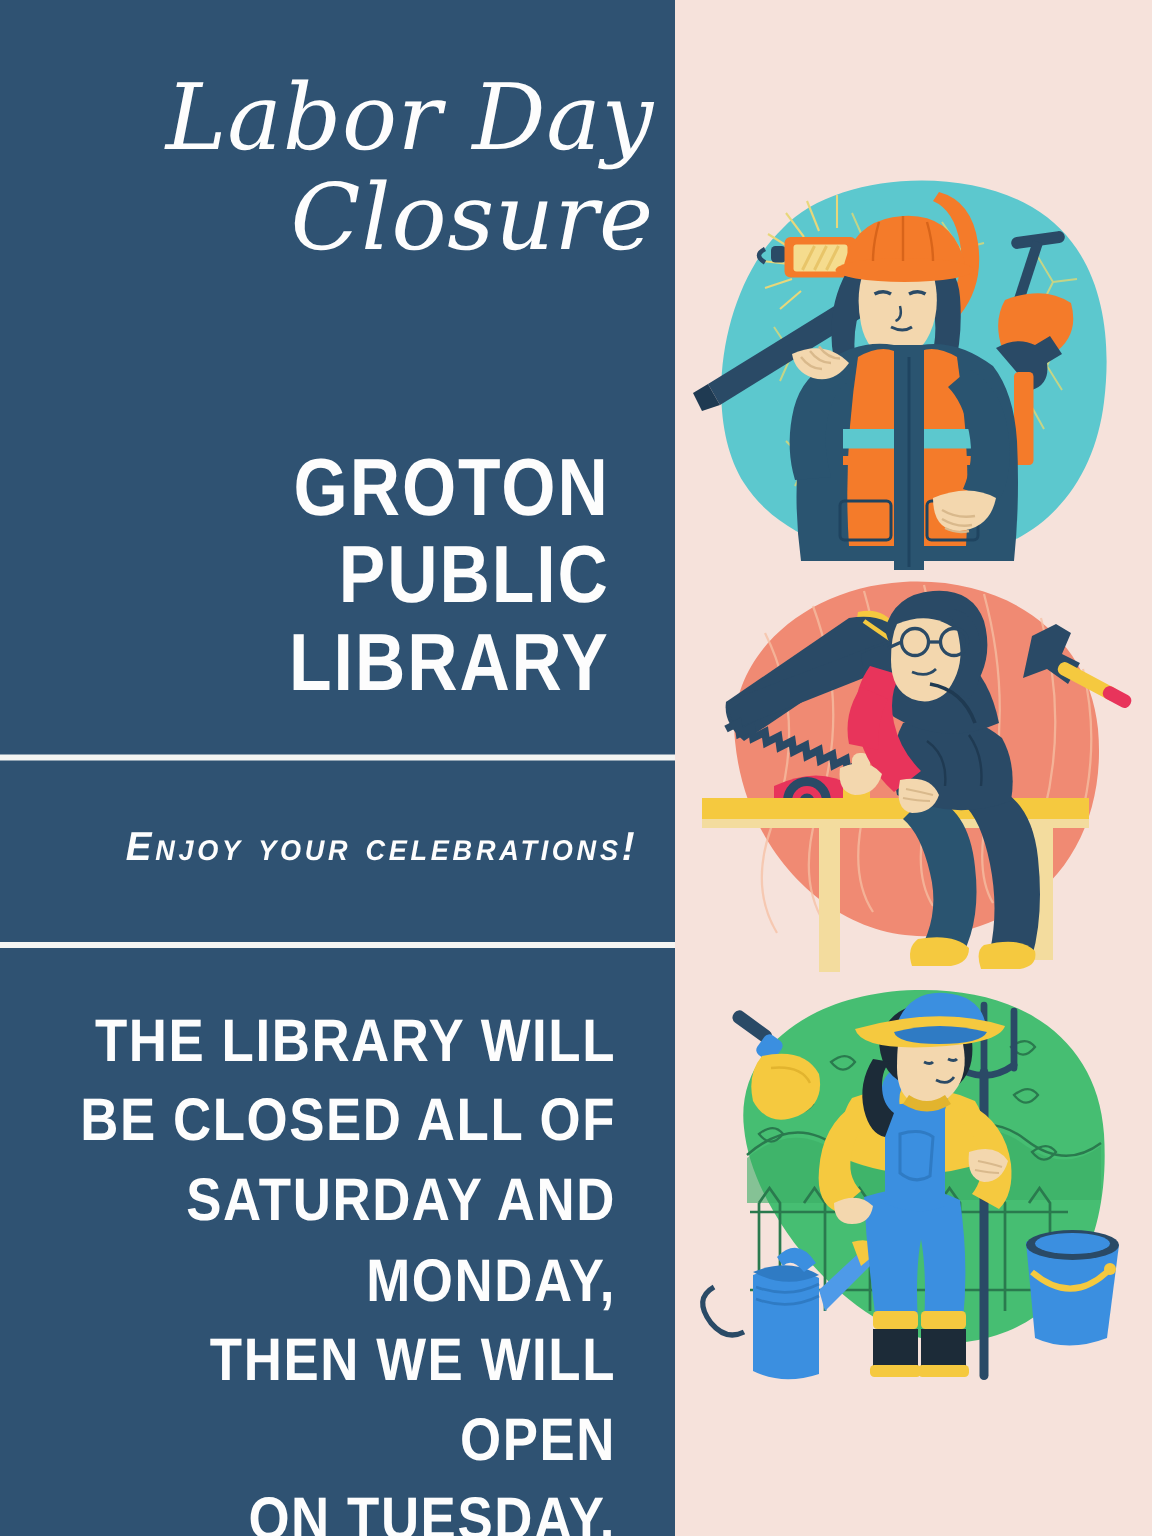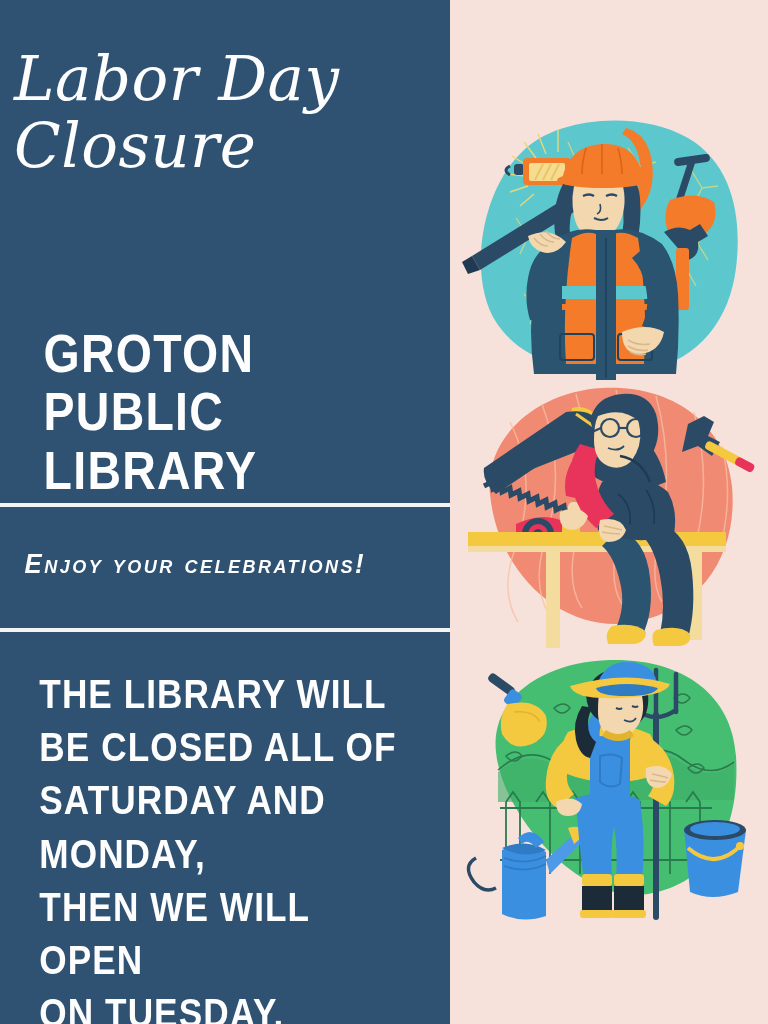--- a/index.html
+++ b/index.html
@@ -24,39 +24,39 @@
     height: 1024px;
     background: #2F5272;
   }
 
   .block {
     position: absolute;
     left: 0;
     width: 450px;
     box-sizing: border-box;
     padding: 0 14px;
-    text-align: left;
+    text-align: right;
     color: #ffffff;
   }
 
   
   .title-block { top: 48px; }
   .script-line {
     font-family: "DejaVu Serif", serif;
     font-style: italic;
     font-weight: 400;
     font-size: 61px;
     line-height: 1.03;
     letter-spacing: 0.5px;
     color: #FDFDFD;
   }
   .script-line.l2 { margin-top: 4px; }
 
   
-  .headline-block { top: 324px; }
+  .headline-block { top: 296px; }
   .headline {
     font-family: "Liberation Sans Narrow", "Liberation Sans", sans-serif;
     font-weight: 700;
     font-size: 54px;
     line-height: 1.08;
     letter-spacing: 1.5px;
     transform: scaleX(0.86);
     transform-origin: center top;
     color: #FDFDFD;
     text-transform: uppercase;

